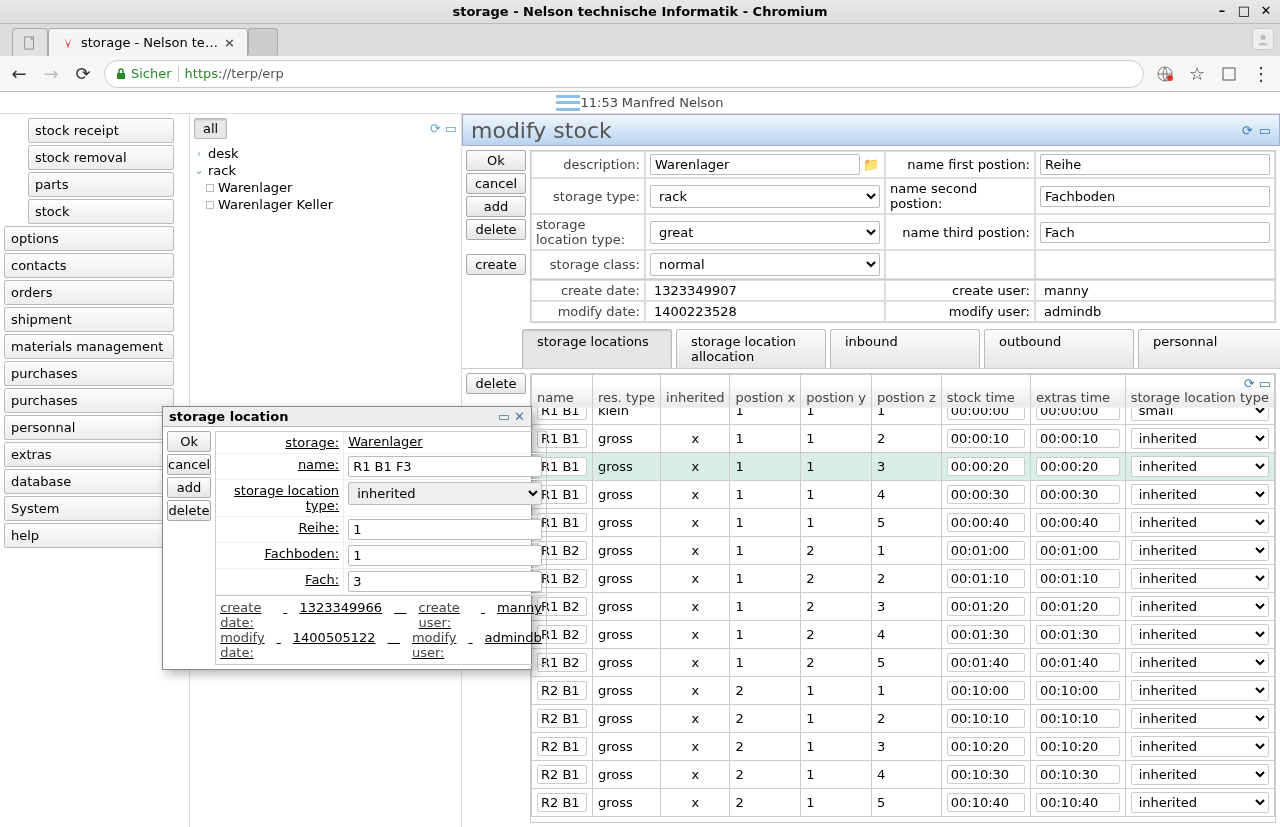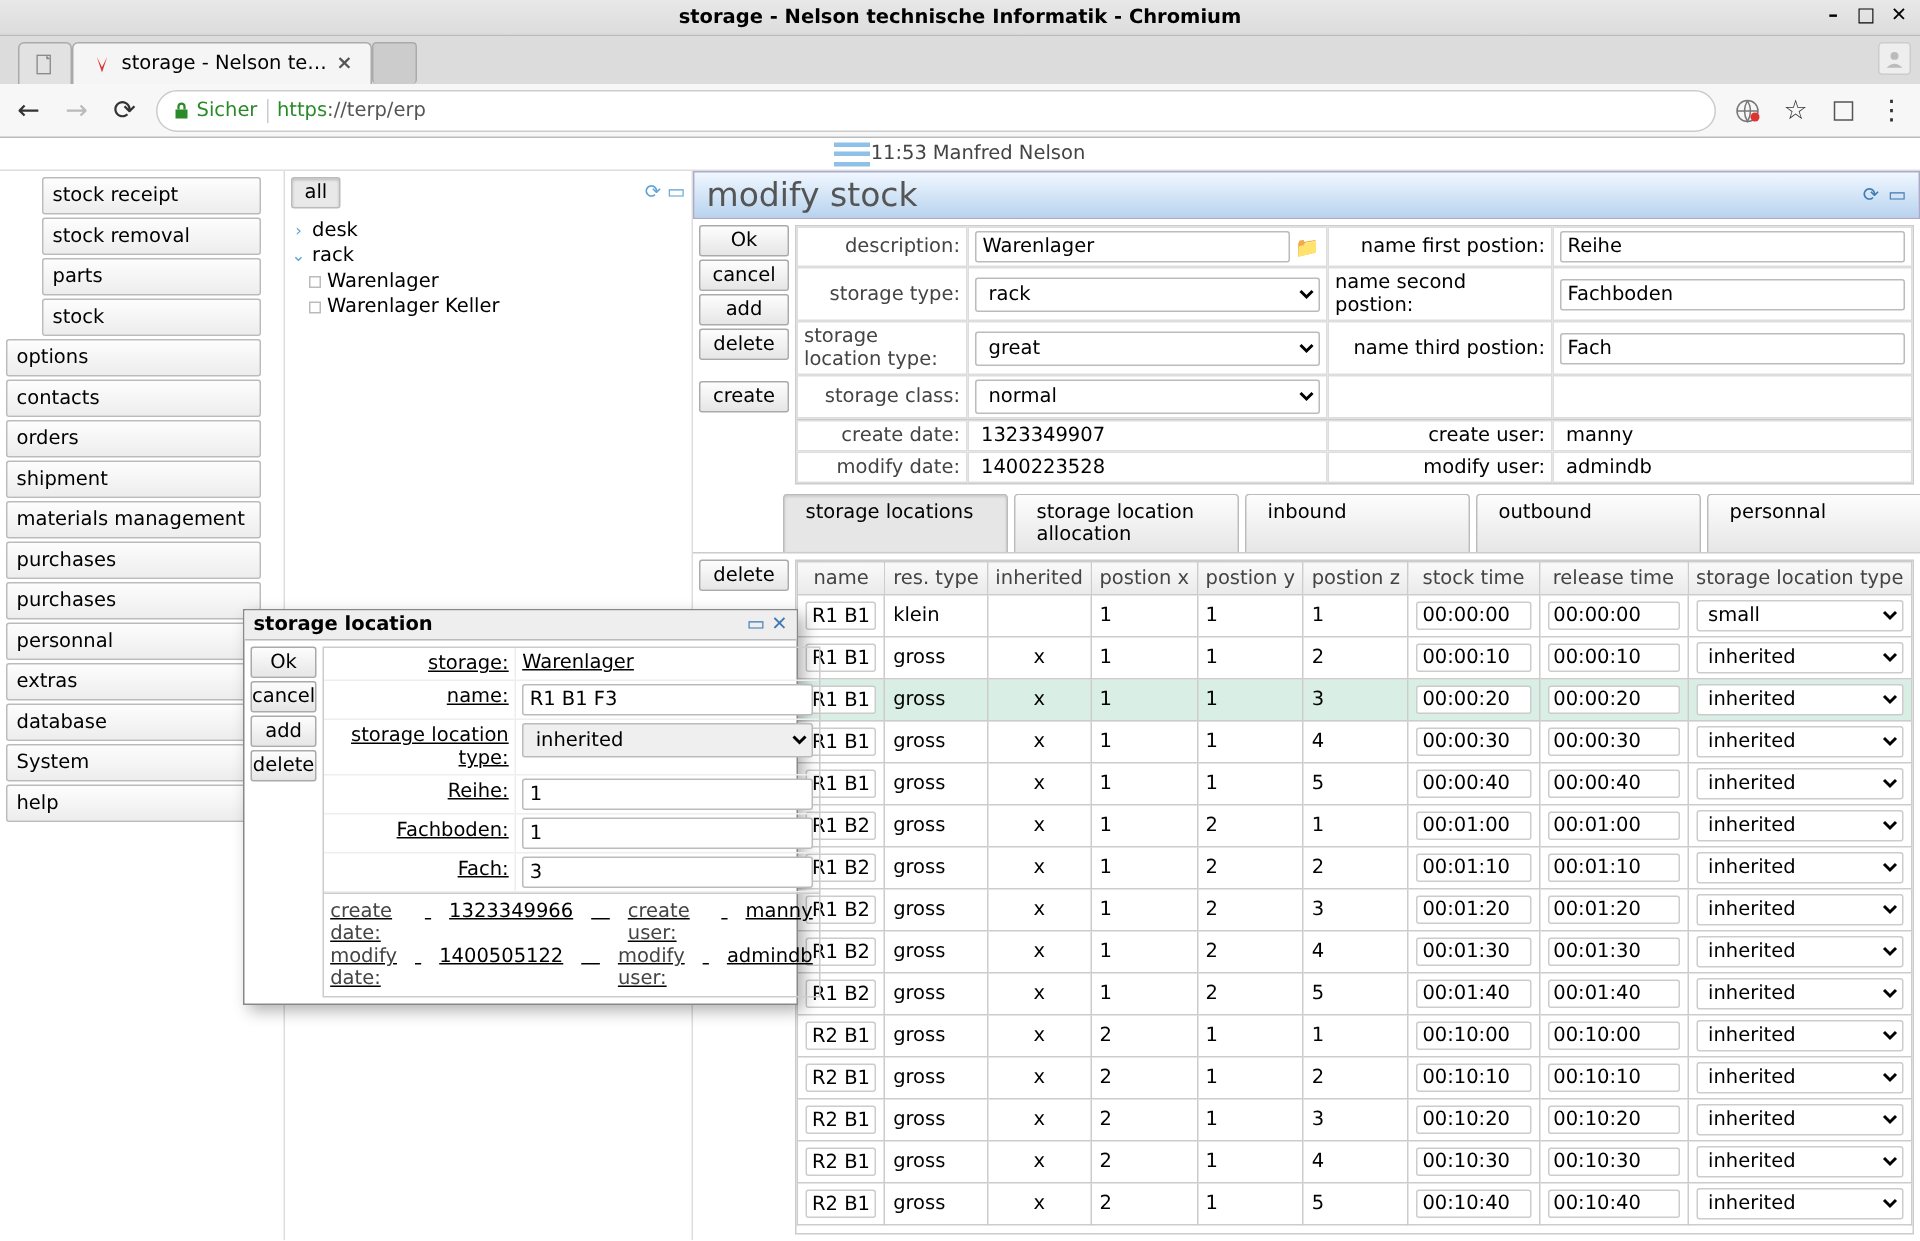--- a/index.html
+++ b/index.html
@@ -80,21 +80,21 @@
 
 
 .sub-tabs { display: flex; gap: 4px; padding: 2px 4px 0 60px; border-bottom: 1px solid #ccc; }
 .sub-tab { border: 1px solid #bbb; border-bottom: none; background: linear-gradient(#fdfdfd,#e6e6e6); padding: 4px 14px; border-radius: 3px 3px 0 0; cursor: pointer; min-width: 150px; }
 .sub-tab.active { background: #e6e6e6; box-shadow: inset 0 1px 2px rgba(0,0,0,.15); }
 
 .table-area { display: flex; gap: 4px; padding: 4px; overflow: hidden; flex: 1; position: relative; }
 .table-wrap { flex: 1; overflow: auto; border: 1px solid #ccc; position: relative; }
 table.grid { border-collapse: collapse; width: 100%; }
 table.grid th, table.grid td { border: 1px solid #ccc; padding: 3px 5px; text-align: left; font-size: 13px; white-space: nowrap; }
-table.grid th { background: linear-gradient(#fafafa,#eaeaea); position: sticky; top: 0; font-weight: normal; color: #444; text-align: center; }
+table.grid th { background: linear-gradient(#fafafa,#eaeaea); position: sticky; top: 12px; font-weight: normal; color: #444; }
 table.grid tr.sel td { background: #d9efe6; }
 table.grid td .cell-input { width: 100%; border: 1px solid #ccc; background: #fff; padding: 1px 3px; border-radius: 2px; }
 table.grid td .cell-select { width: 100%; border: 1px solid #ccc; background: #fff; padding: 1px 3px; border-radius: 2px; }
 .th-icons { position: absolute; right: 4px; top: 2px; color: #3f7ab3; display: flex; gap: 4px; }
 
 
 .dialog { position: absolute; top: 292px; left: 162px; width: 370px; background: #fff; border: 1px solid #888; box-shadow: 4px 4px 10px rgba(0,0,0,.3); z-index: 50; }
 .dlg-head { background: #eee; display: flex; align-items: center; justify-content: space-between; padding: 2px 6px; border-bottom: 1px solid #bbb; }
 .dlg-head .dlg-title { font-weight: bold; }
 .dlg-head .dlg-icons { display: flex; gap: 4px; color: #3f7ab3; }
@@ -340,21 +340,21 @@
           <table class="grid">
             <thead>
                 <tr id="thead-row">
                   <th>name</th>
                   <th>res. type</th>
                   <th>inherited</th>
                   <th>postion x</th>
                   <th>postion y</th>
                   <th>postion z</th>
                   <th>stock time</th>
-                  <th>release time</th>
+                  <th>extras time</th>
                   <th>storage location type</th>
                 </tr>
               </thead>
             <tbody id="tbody">
                 <tr>
                   <td><input class="cell-input" value="R1 B1 F1" style=""></td>
                   <td>klein</td>
                   <td style="text-align: center;"></td>
                   <td>1</td>
                   <td>1</td>

